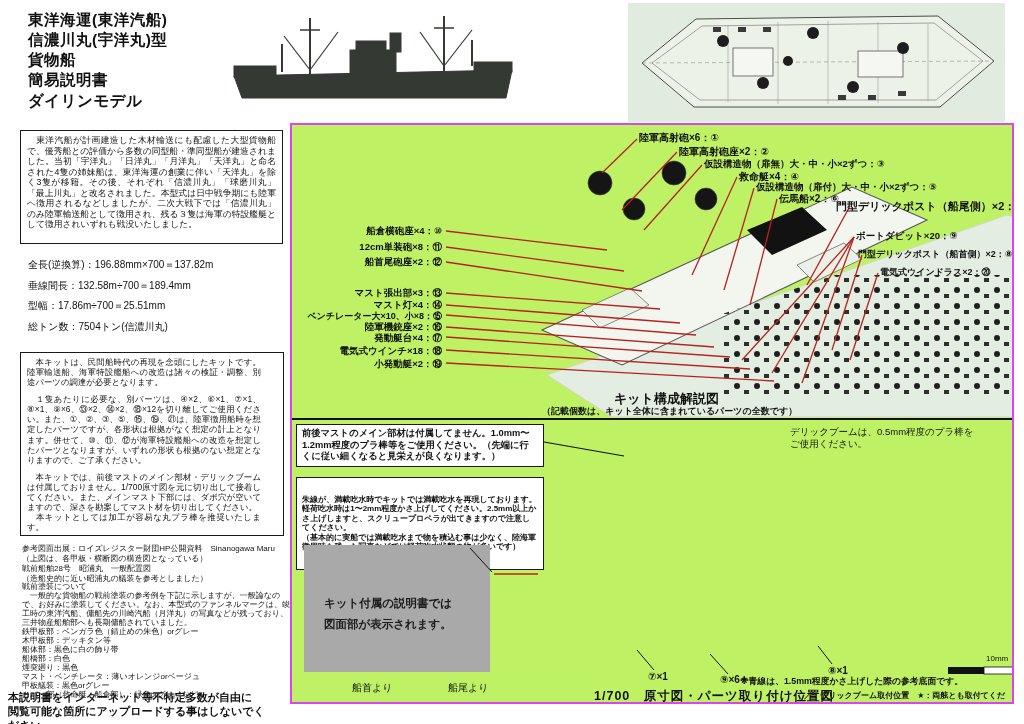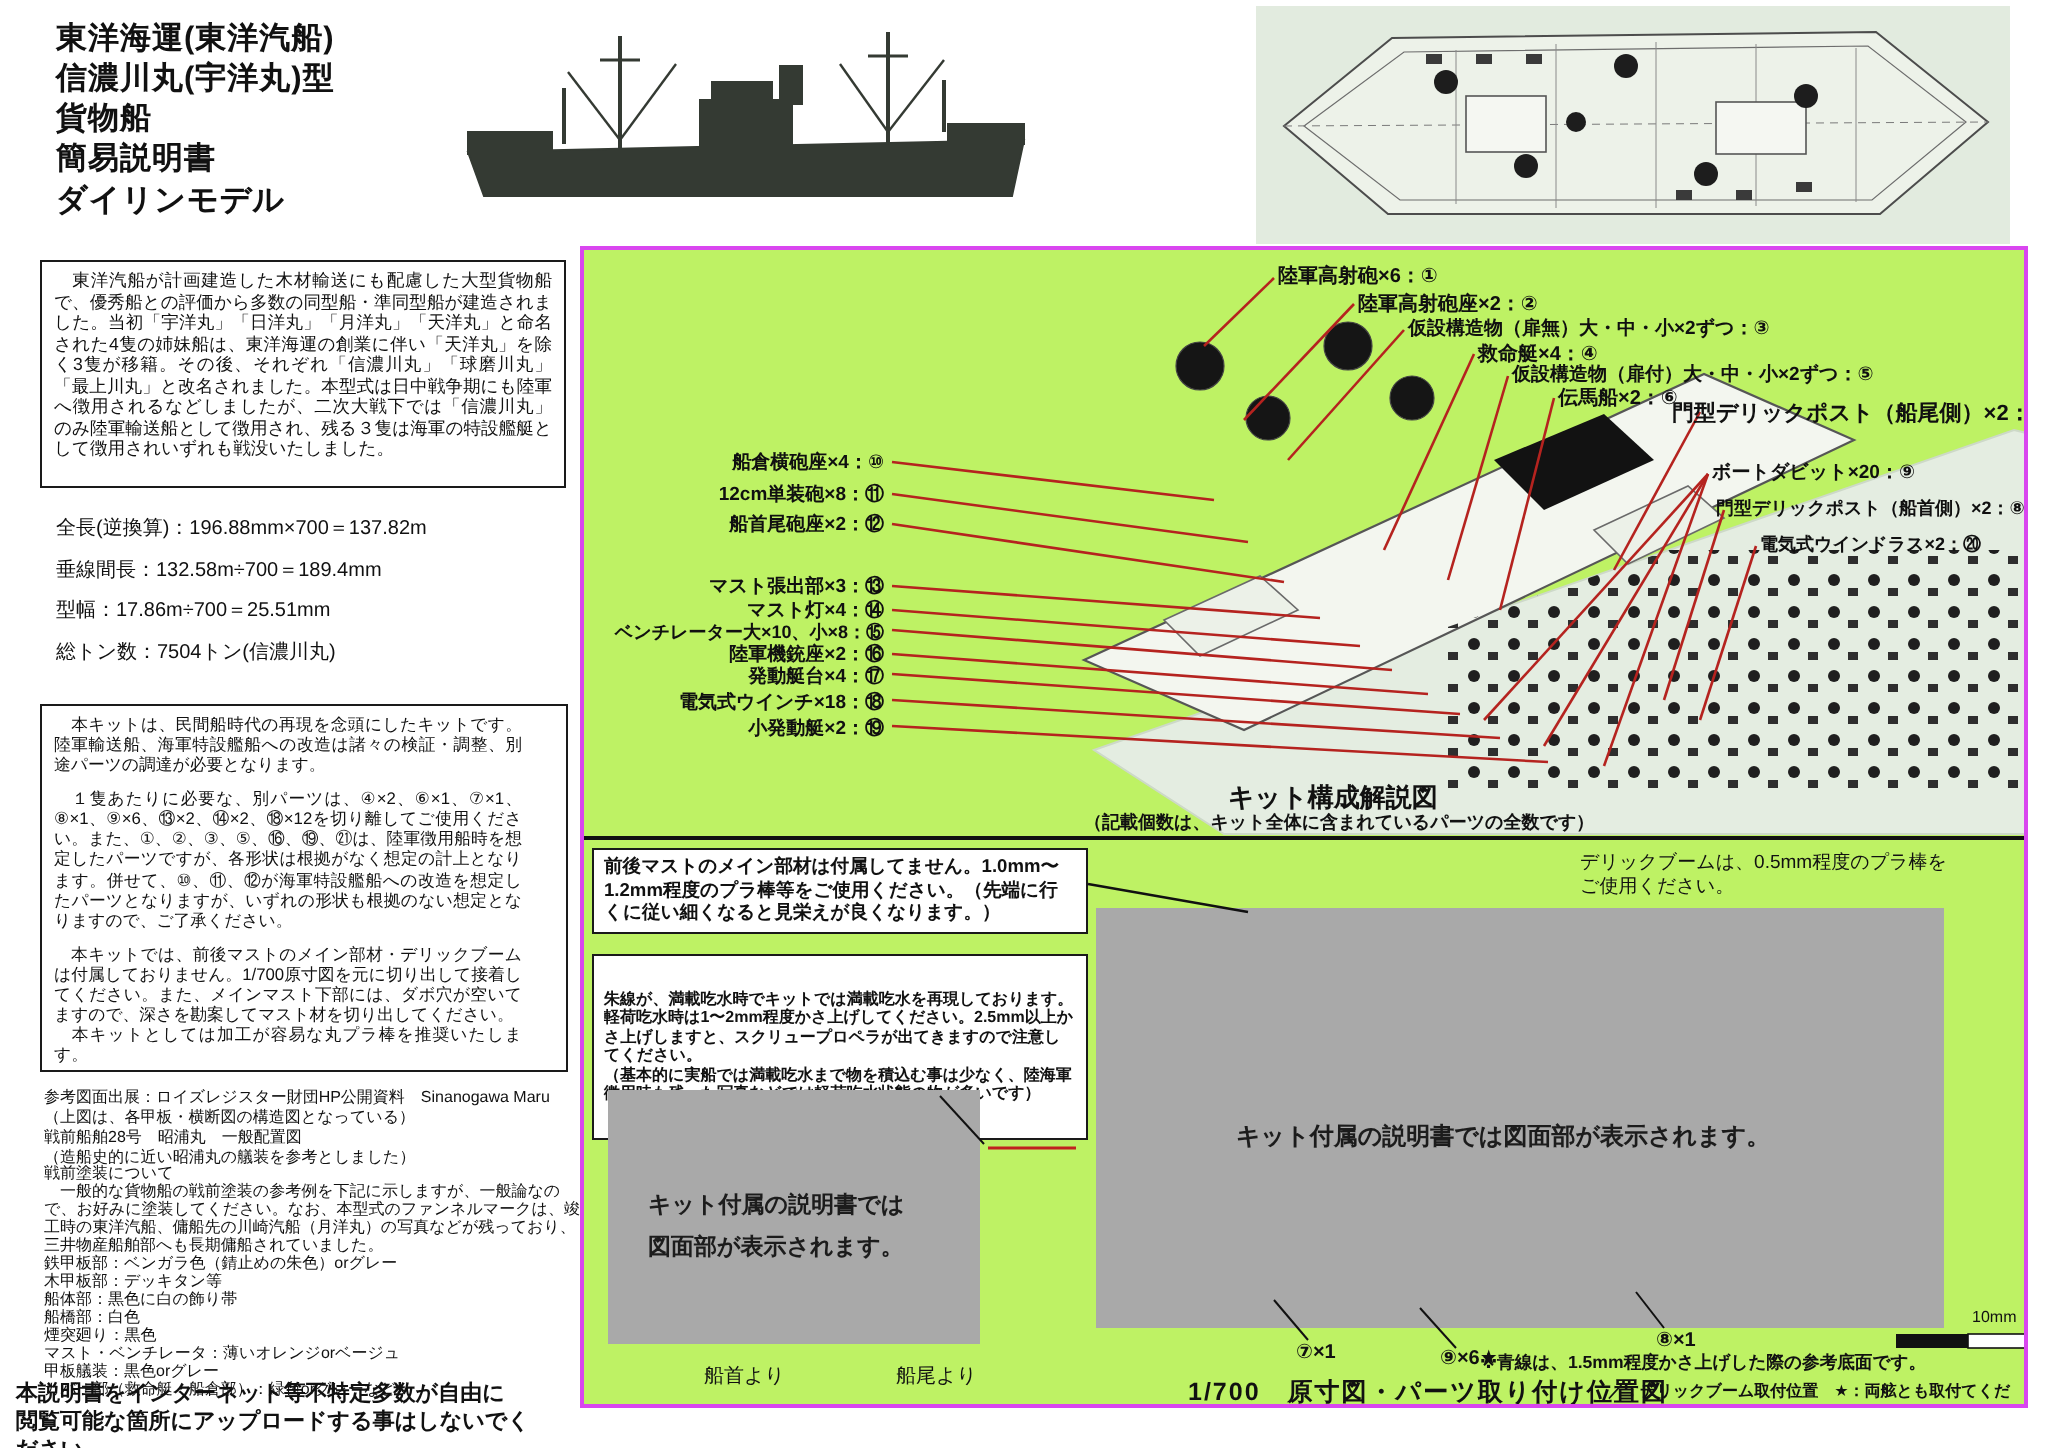--- a/index.html
+++ b/index.html
@@ -222,23 +222,20 @@
 
   <div id="panel-lower">
     <div id="boxA" class="box">前後マストのメイン部材は付属してません。1.0mm〜1.2mm程度のプラ棒等をご使用ください。（先端に行くに従い細くなると見栄えが良くなります。）</div>
     <div id="boxB" class="box pre">朱線が、満載吃水時でキットでは満載吃水を再現しております。軽荷吃水時は1〜2mm程度かさ上げしてください。2.5mm以上かさ上げしますと、スクリュープロペラが出てきますので注意してください。
 （基本的に実船では満載吃水まで物を積込む事は少なく、陸海軍徴用時も残った写真などでは軽荷吃水状態の物が多いです）</div>
 
     <div id="gray-s" class="grayph">
       <div class="t pre">キット付属の説明書では
 図面部が表示されます。</div>
     </div>
-    <div id="gray-l" class="grayph">
-      <div class="t">キット付属の説明書では図面部が表示されます。</div>
-    </div>
 
     <div id="derrick" class="pre">デリックブームは、0.5mm程度のプラ棒を
 ご使用ください。</div>
 
     <svg class="abs" style="left:0;top:0" width="720" height="282" viewBox="0 0 720 282">
       <line x1="252" y1="22" x2="332" y2="36" stroke="#111" stroke-width="1.2"></line>
       <line x1="178" y1="128" x2="200" y2="152" stroke="#111" stroke-width="1"></line>
       <line x1="202" y1="154" x2="246" y2="154" stroke="#c0231f" stroke-width="1.6"></line>
       <line x1="345" y1="230" x2="362" y2="250" stroke="#111" stroke-width="1"></line>
       <line x1="418" y1="234" x2="436" y2="254" stroke="#111" stroke-width="1"></line>

